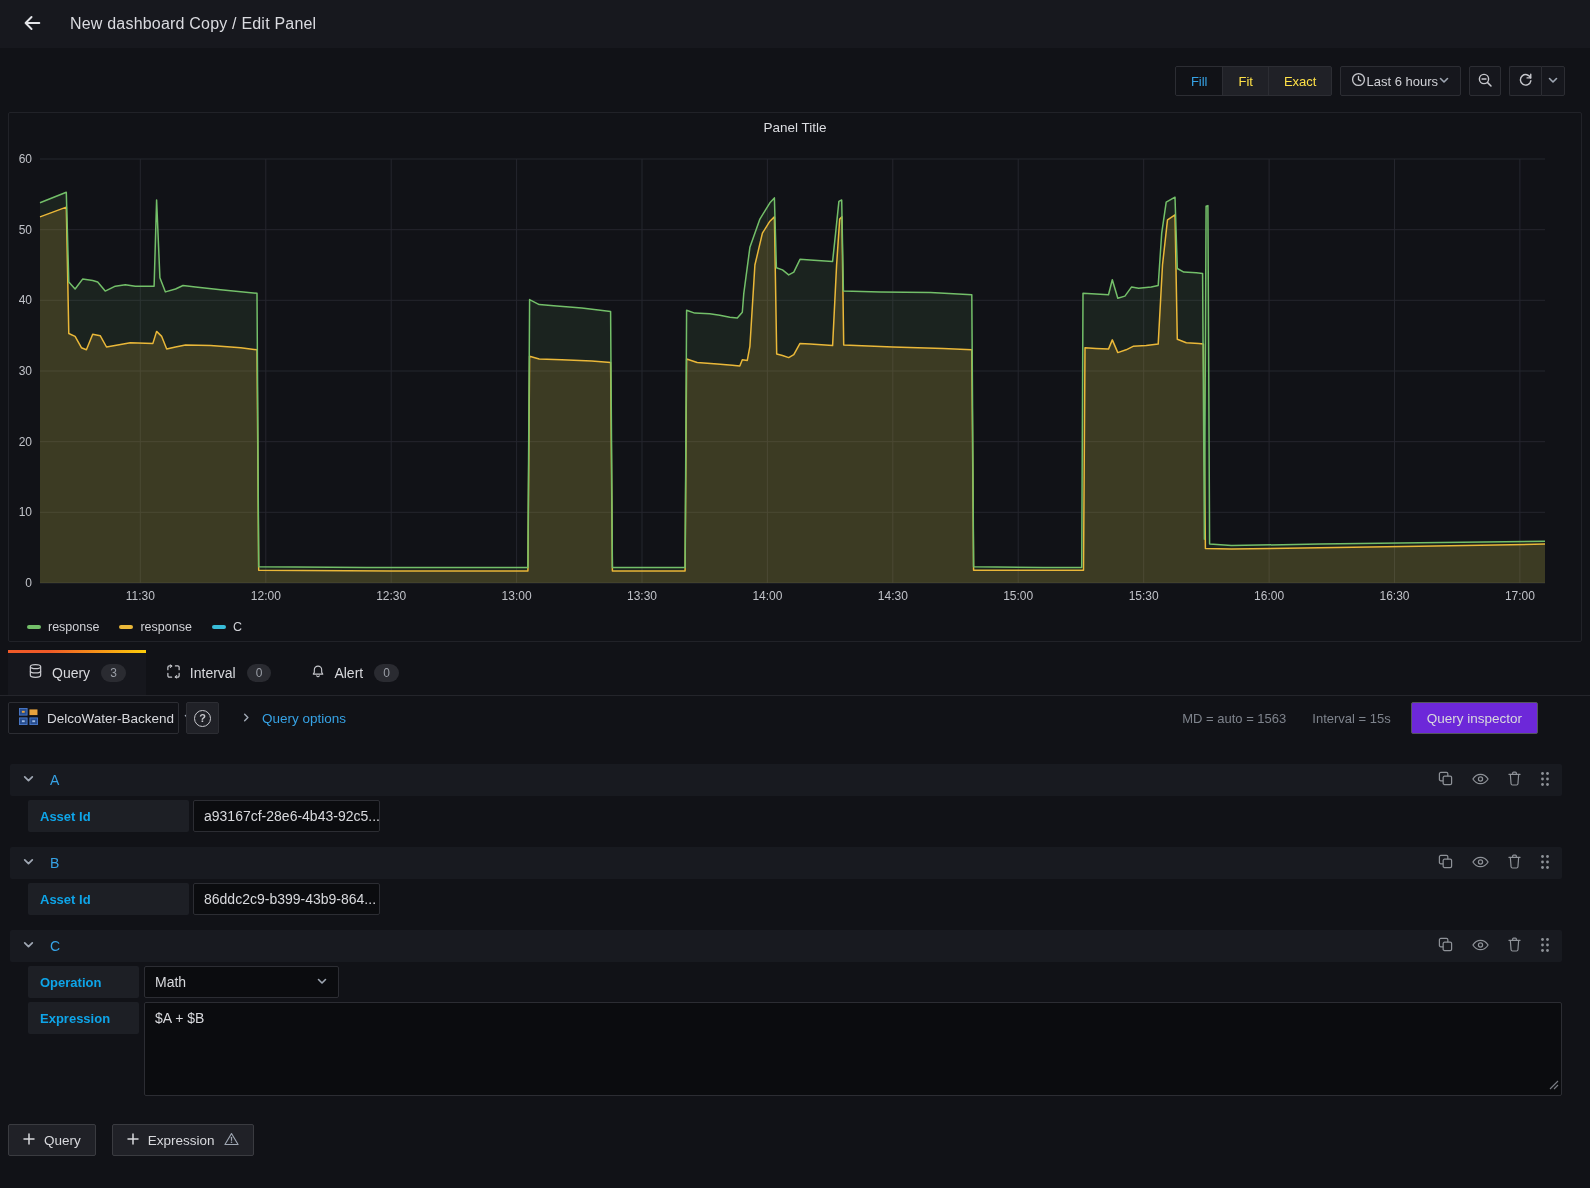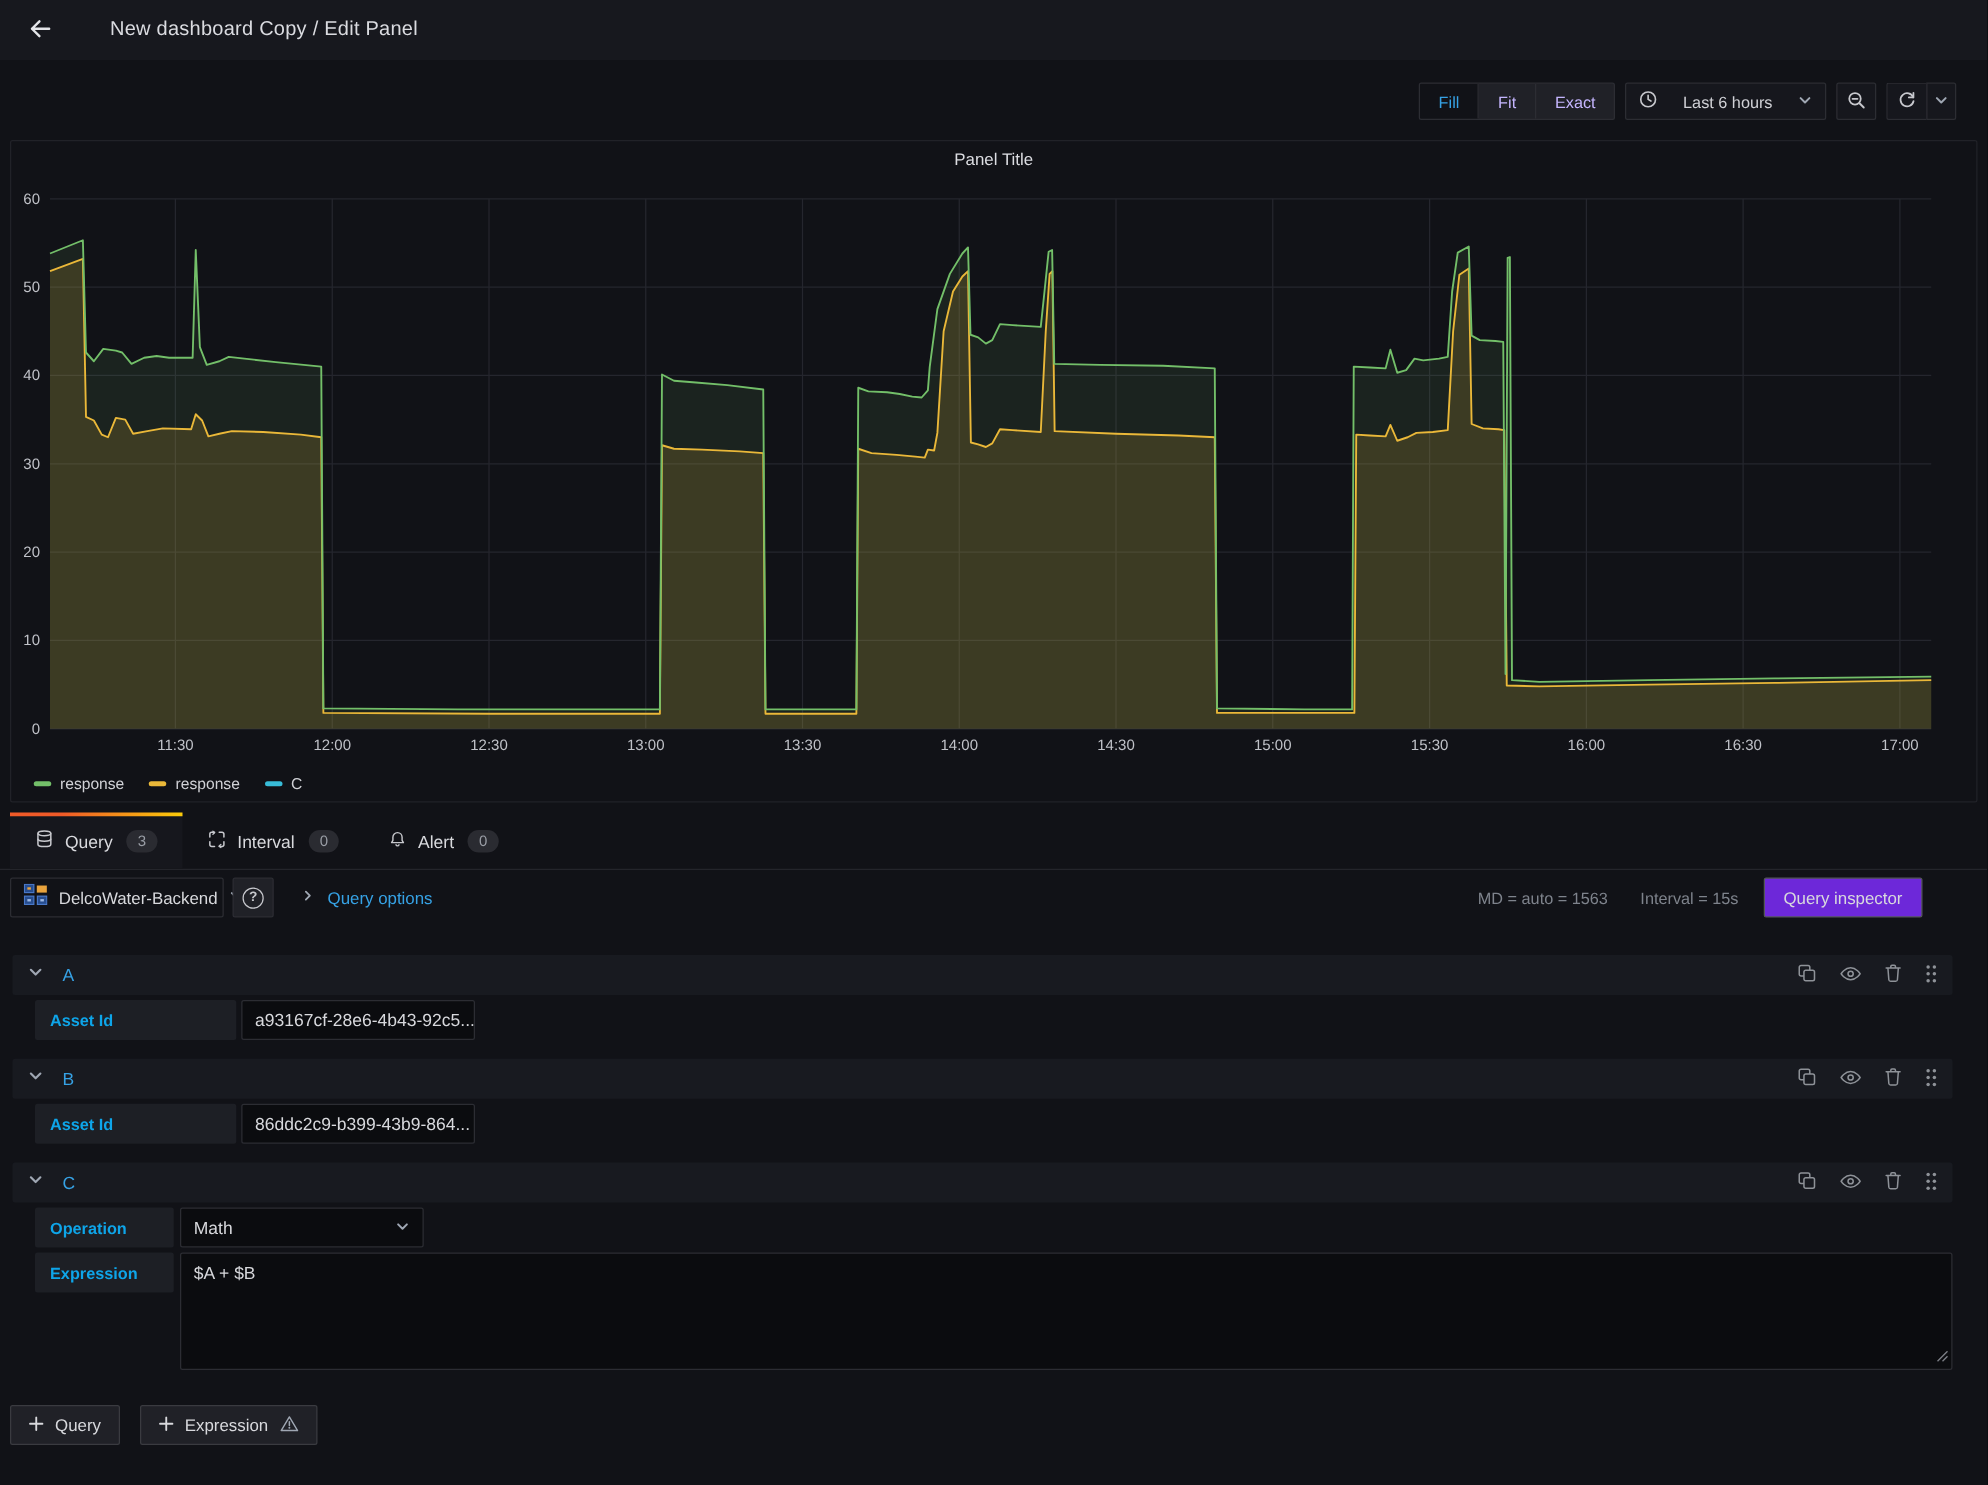--- a/index.html
+++ b/index.html
@@ -1,31 +1,31 @@
 <!DOCTYPE html>
 <html><head>
 <meta charset="utf-8">
 <style>
   * { margin:0; padding:0; box-sizing:border-box; }
   html,body { background:#0b0c0e; }
   body { font-family:"Liberation Sans", sans-serif; }
   .screen { position:relative; width:1590px; height:1188px; background:#111217; color:#d8d9dd; overflow:hidden; }
 
   
-  .app-header { height:48px; background:#17181e; display:flex; align-items:center; padding:0 16px; gap:40px; }
+  .app-header { height:48px; background:#17181e; display:flex; align-items:center; padding:0 16px; gap:22px; }
   .back-btn { width:32px; height:32px; display:flex; align-items:center; justify-content:center; background:none; border:none; cursor:pointer; }
   .app-title { font-size:16px; font-weight:500; color:#dadbe0; letter-spacing:.2px; }
 
   
   .toolbar { height:64px; display:flex; justify-content:flex-end; align-items:flex-start; padding:18px 25px 0 0; gap:8px; }
   .seg-group { display:flex; height:30px; background:#202127; border:1px solid #2c2d33; border-radius:2px; overflow:hidden; font-size:13px; }
-  .seg { display:flex; align-items:center; padding:0 15px; color:#c4b5fd; border-right:1px solid #2c2d33; cursor:pointer; }
+  .seg { display:flex; align-items:center; padding:0 15px; color:#fde047; border-right:1px solid #2c2d33; cursor:pointer; }
   .seg:last-child { border-right:none; }
   .seg.active { background:#111217; color:#36a2e5; font-weight:500; }
-  .tb-btn { height:30px; display:flex; align-items:center; gap:20px; background:#16171d; border:1px solid #2c2d33; border-radius:2px; padding:0 10px; color:#d0d1d6; font-size:13px; cursor:pointer; }
+  .tb-btn { height:30px; display:flex; align-items:center; gap:0; background:#16171d; border:1px solid #2c2d33; border-radius:2px; padding:0 10px; color:#d0d1d6; font-size:13px; cursor:pointer; }
   .tb-btn.icon-only { width:32px; justify-content:center; padding:0; }
   .split { display:flex; }
   .split .tb-btn:first-child { border-radius:2px 0 0 2px; border-right:none; }
   .split .tb-btn:last-child { border-radius:0 2px 2px 0; width:24px; padding:0; justify-content:center; }
 
   
   .panel { position:relative; margin:0 8px; height:530px; background:#111217; border:1px solid #212228; border-radius:2px; }
   .panel-title { text-align:center; line-height:30px; font-size:13.5px; font-weight:500; color:#dcdde2; }
   #plot { position:absolute; top:34px; left:0; }
   .grid { stroke:#25262e; stroke-width:1; }

